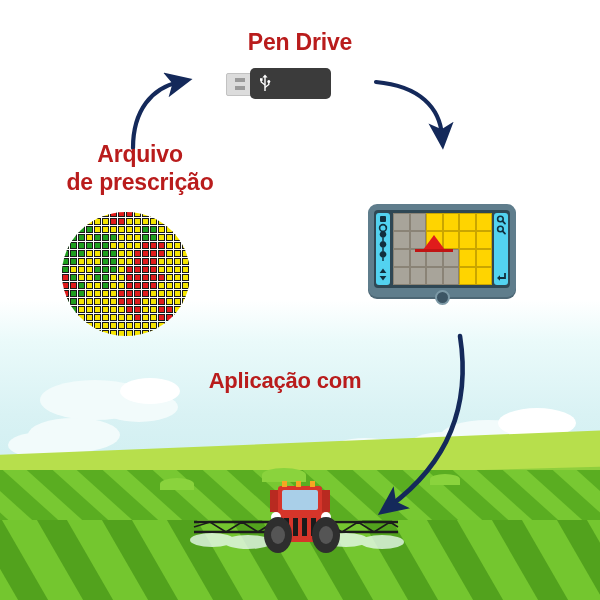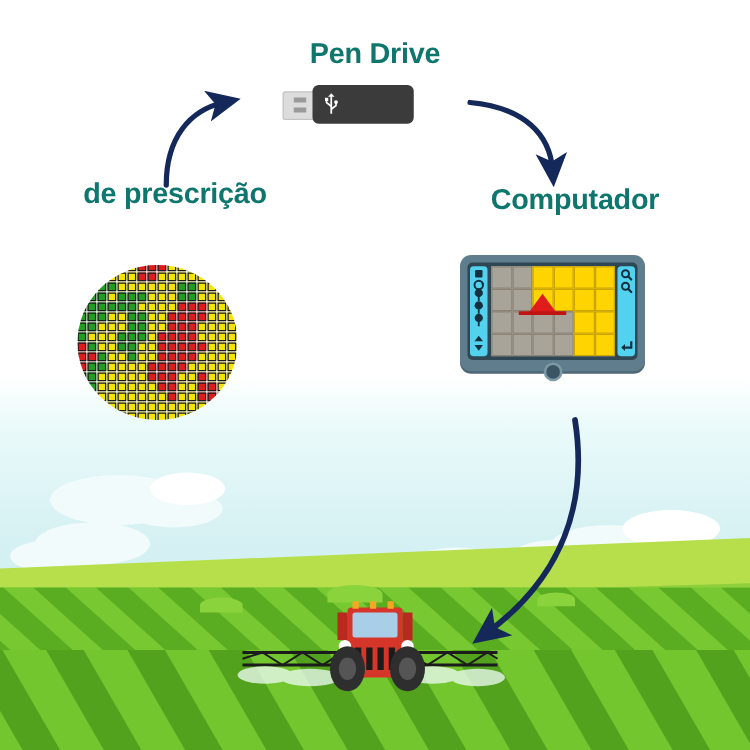--- a/index.html
+++ b/index.html
@@ -21,21 +21,21 @@
   .hill1{position:absolute;left:-10px;top:430px;width:620px;height:90px;background:#b7df4c;}
   .hill2{position:absolute;left:-10px;top:452px;width:620px;height:80px;background:#8fcf3d;}
   .field{position:absolute;left:0;top:470px;width:600px;height:130px;background:#78c832;overflow:hidden;}
   .fieldfar{position:absolute;left:0;top:470px;width:600px;height:40px;background:#86cf3a;}
   .stripe{position:absolute;background:#55a81f;opacity:.85;}
   .ground-near{position:absolute;left:0;top:520px;width:600px;height:80px;background:#74c62f;overflow:hidden;}
   .nstripe{position:absolute;background:#4f9d1c;opacity:.9;}
   .bush{position:absolute;background:#8ad33d;border-radius:50% 50% 0 0;}
 
   
-  .label{position:absolute;color:#0f766e;font-weight:bold;text-align:center;line-height:1.22;
+  .label{position:absolute;color:#b91c1c;font-weight:bold;text-align:center;line-height:1.22;
          letter-spacing:-.2px;}
   #lbl-pen{left:160px;top:28px;width:280px;font-size:23px;}
   #lbl-arquivo{left:20px;top:140px;width:240px;font-size:23px;}
   #lbl-comp{left:355px;top:145px;width:210px;font-size:23px;}
   #lbl-aplic{left:105px;top:368px;width:360px;font-size:22px;}
 
   
   .arrowsvg{position:absolute;left:0;top:0;width:600px;height:600px;overflow:visible;pointer-events:none;}
 
   
@@ -513,23 +513,24 @@
       <ellipse cx="92" cy="63" rx="14" ry="18" fill="#2e2e2e"></ellipse>
       <ellipse cx="92" cy="63" rx="7" ry="9" fill="#555"></ellipse>
       <ellipse cx="140" cy="63" rx="14" ry="18" fill="#2e2e2e"></ellipse>
       <ellipse cx="140" cy="63" rx="7" ry="9" fill="#555"></ellipse>
     </g>
   </svg>
 
   <div class="label" id="lbl-pen">Pen Drive</div>
 
   <div class="label" id="lbl-arquivo">
+    <div>Arquivo</div>
     <div>de prescrição</div>
   </div>
 
   <div class="label" id="lbl-comp">
-    <div>Computador</div>
   </div>
 
   <div class="label" id="lbl-aplic">
+    <div>Aplicação com</div>
   </div>
 
 </div>
 
 </body></html>

